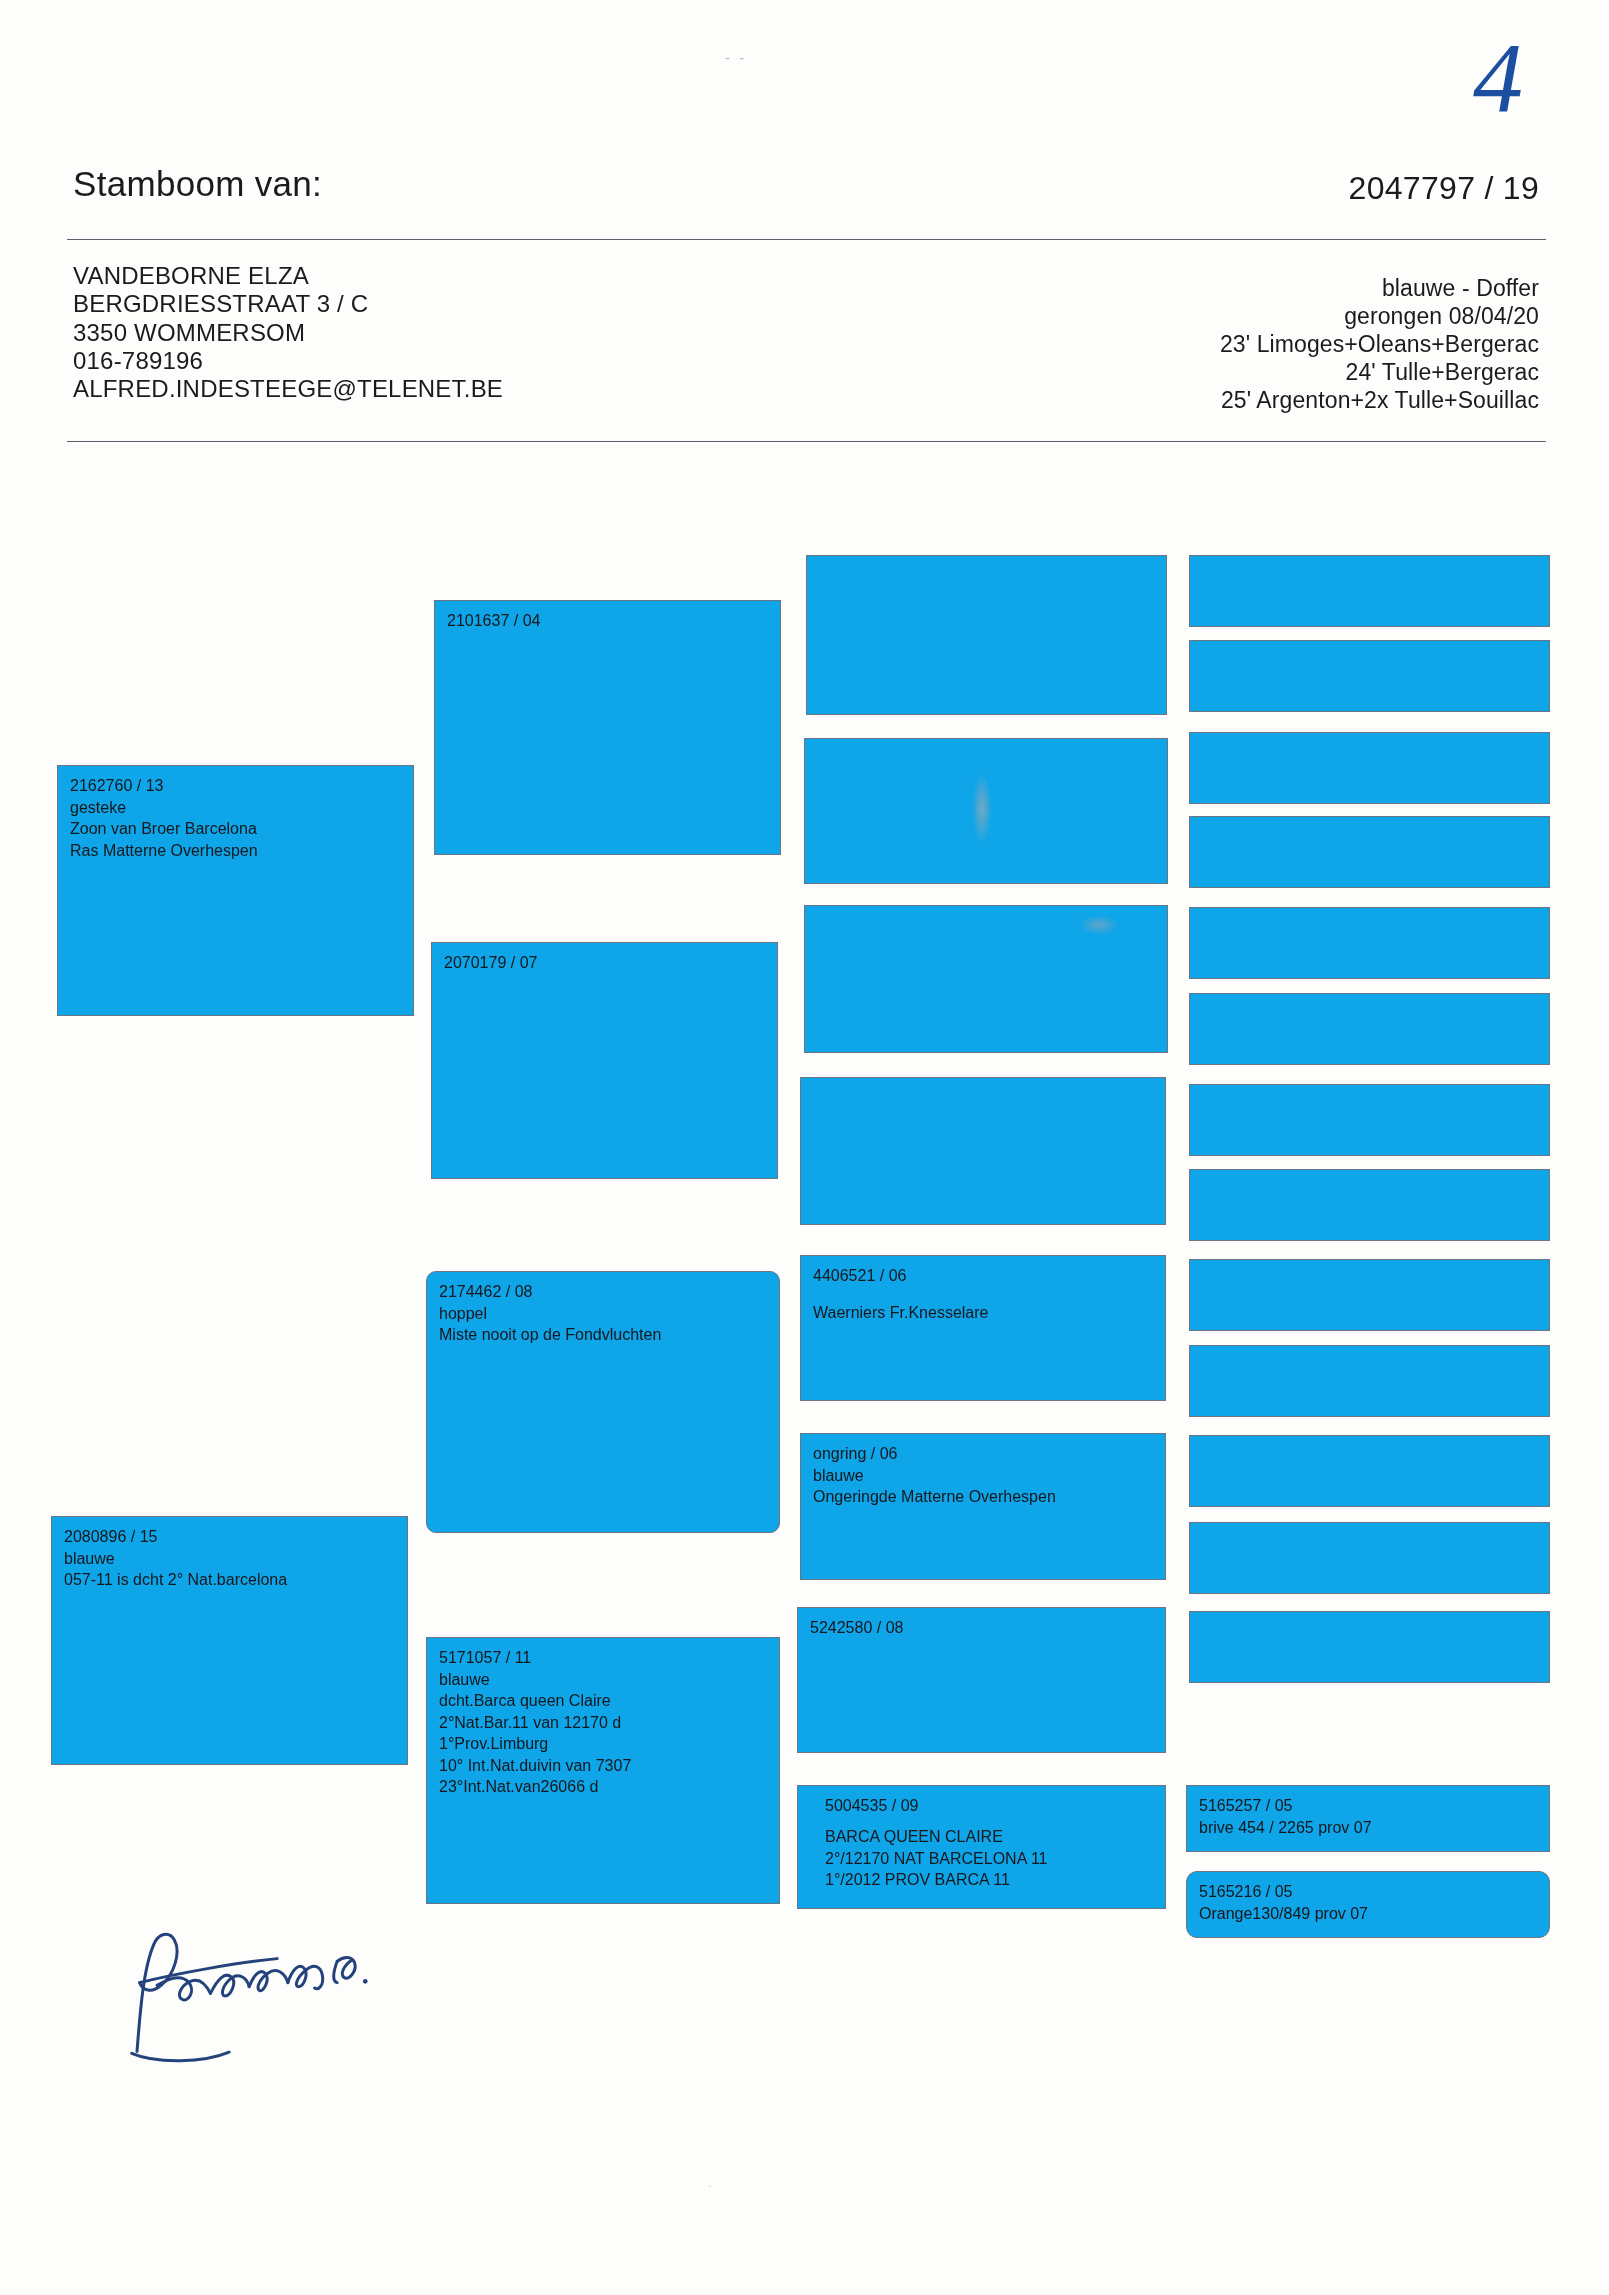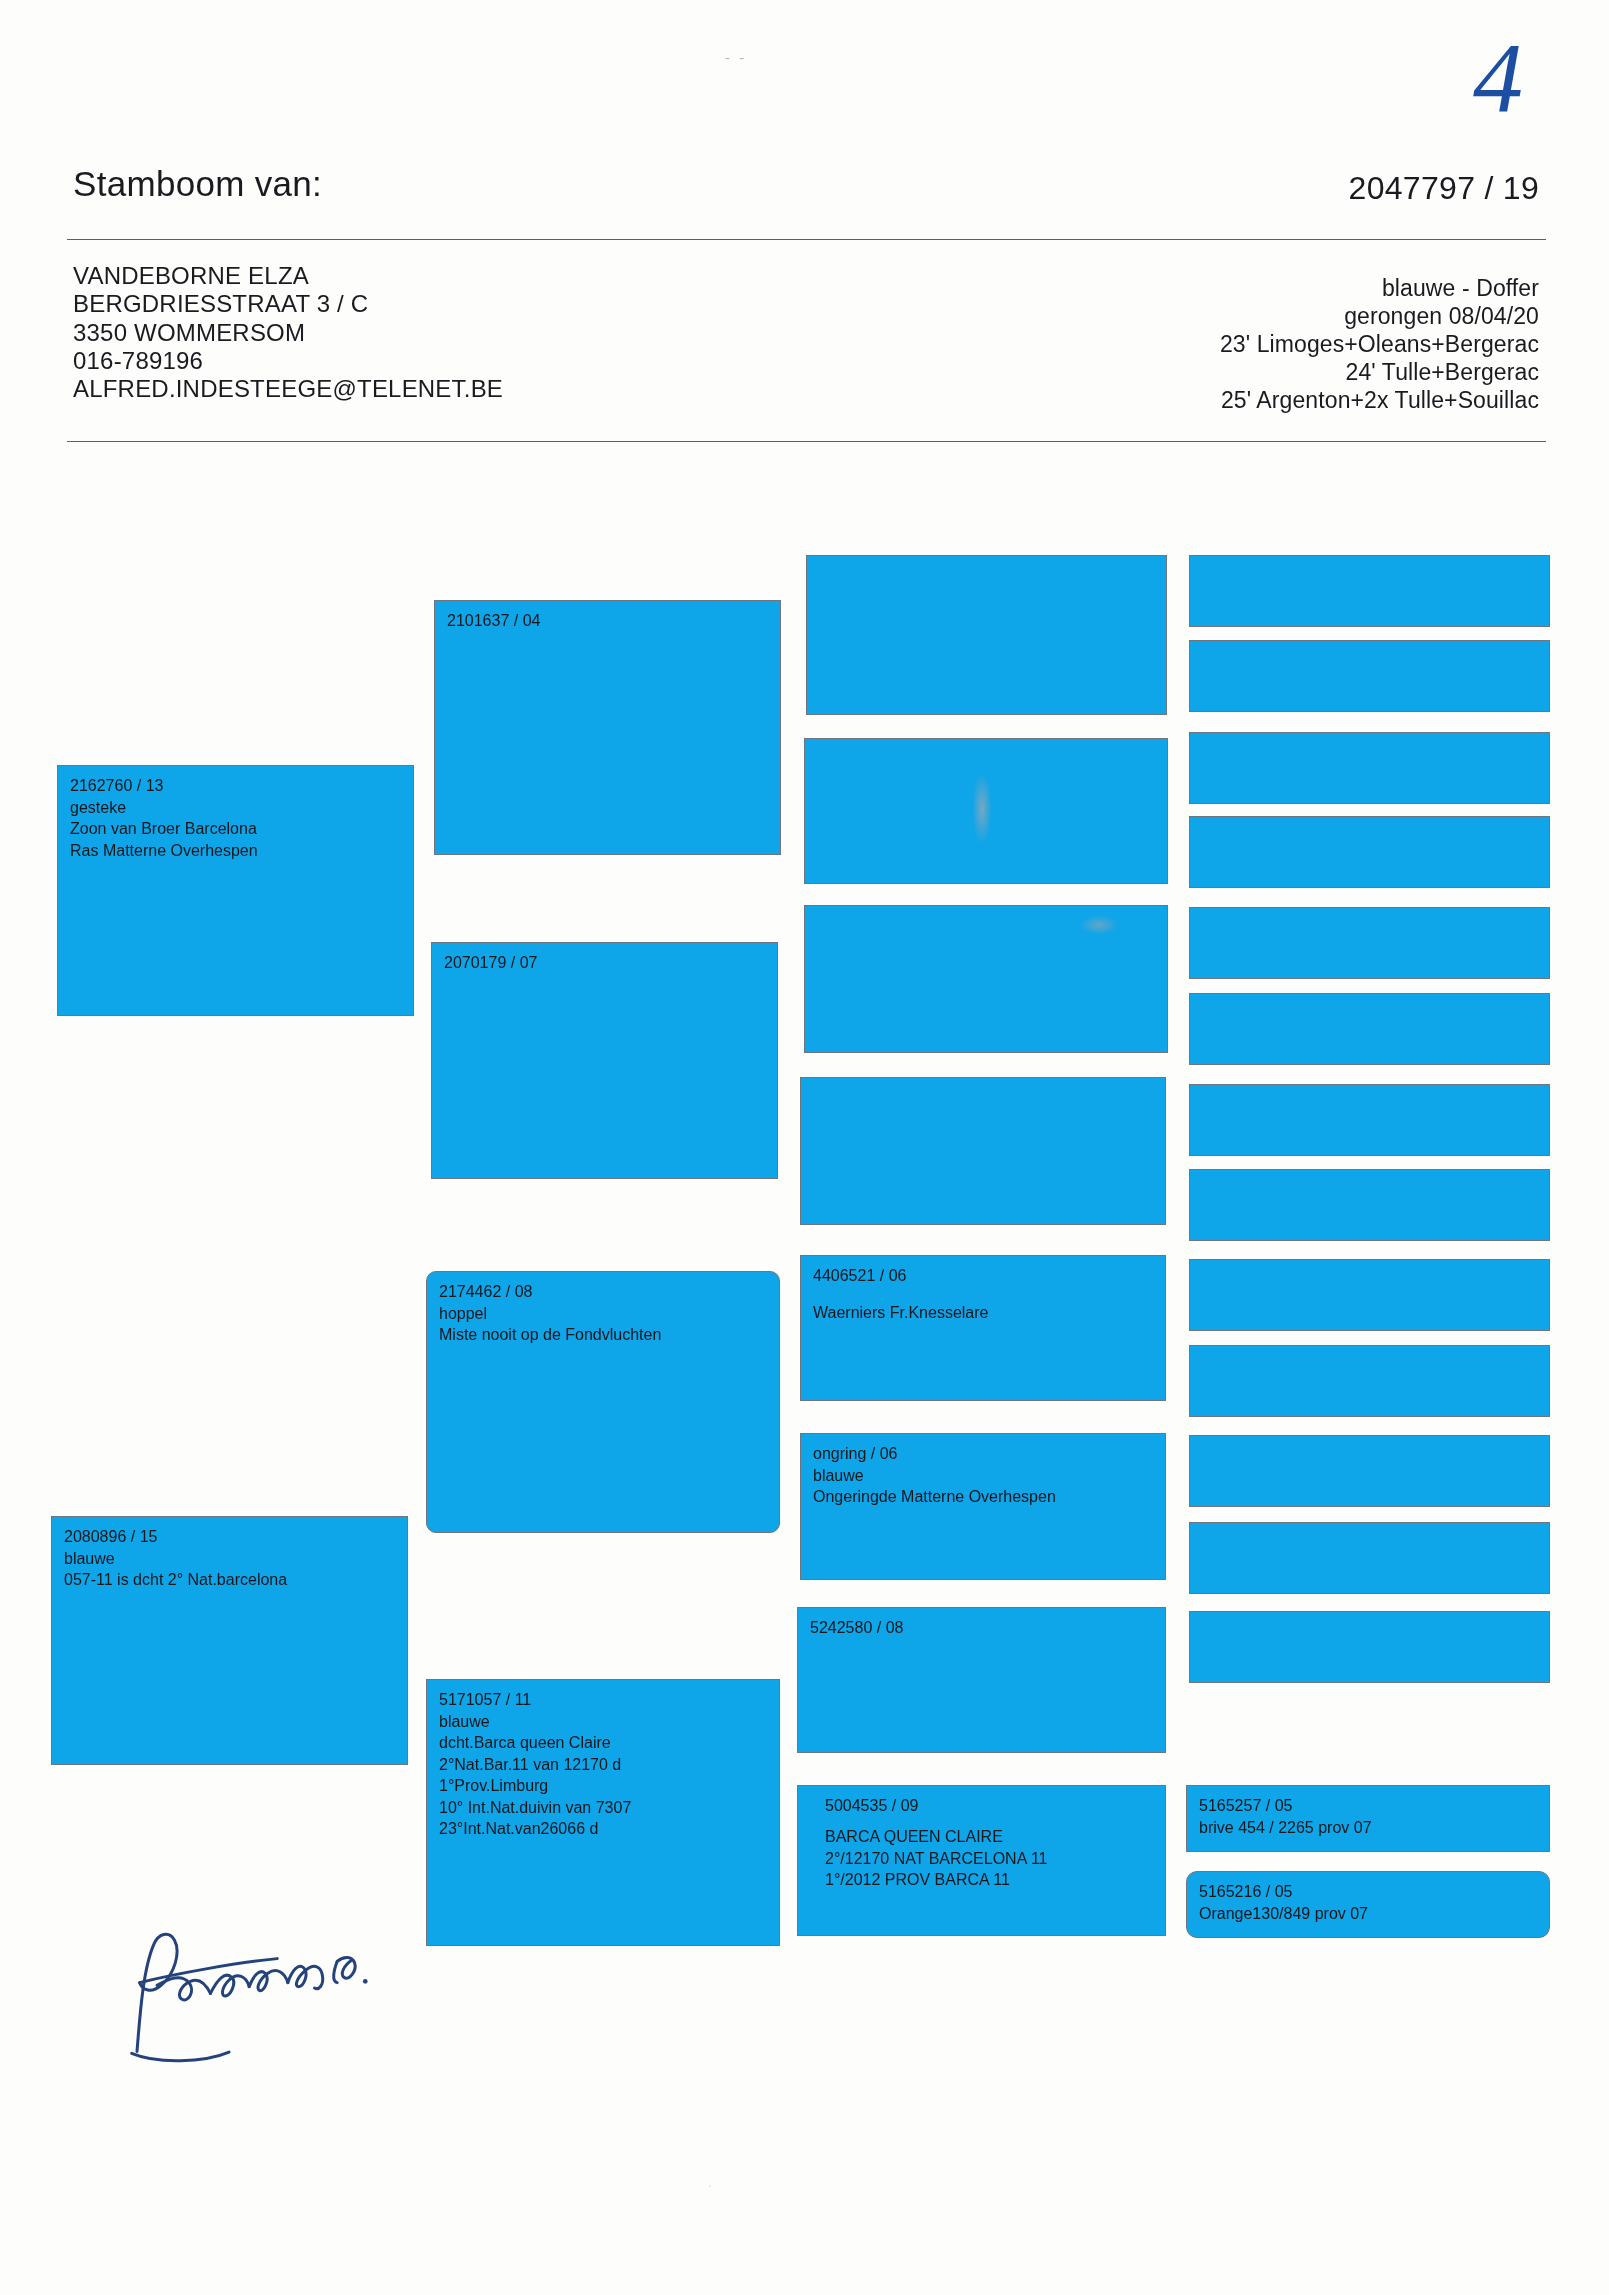--- a/index.html
+++ b/index.html
@@ -191,21 +191,21 @@
   <div class="box" style="left:431px; top:942px; width:347px; height:237px;">
     <div class="ln">2070179 / 07</div>
   </div>
 
   <div class="box" style="left:426px; top:1271px; width:354px; height:262px;border-radius:10px;">
     <div class="ln">2174462 / 08</div>
     <div class="ln">hoppel</div>
     <div class="ln">Miste nooit op de Fondvluchten</div>
   </div>
 
-  <div class="box" style="left:426px; top:1679px; width:354px; height:267px;padding-left:12px;">
+  <div class="box" style="left:426px; top:1637px; width:354px; height:267px;padding-left:12px;">
     <div class="ln">5171057 / 11</div>
     <div class="ln">blauwe</div>
     <div class="ln">dcht.Barca queen Claire</div>
     <div class="ln">2°Nat.Bar.11 van 12170 d</div>
     <div class="ln">1°Prov.Limburg</div>
     <div class="ln">10° Int.Nat.duivin van 7307</div>
     <div class="ln">23°Int.Nat.van26066 d</div>
   </div>
 
   <div class="box empty" style="left:806px; top:555px;  width:361px; height:160px;"></div>
@@ -222,21 +222,21 @@
   <div class="box" style="left:800px; top:1433px; width:366px; height:147px;">
     <div class="ln">ongring / 06</div>
     <div class="ln">blauwe</div>
     <div class="ln">Ongeringde Matterne Overhespen</div>
   </div>
 
   <div class="box" style="left:797px; top:1607px; width:369px; height:146px;">
     <div class="ln">5242580 / 08</div>
   </div>
 
-  <div class="box" style="left:797px; top:1785px; width:369px; height:151px;padding-left:27px;">
+  <div class="box" style="left:797px; top:1785px; width:369px; height:124px;padding-left:27px;">
     <div class="ln">5004535 / 09</div>
     <div class="ln" style="height:9.4px;"></div>
     <div class="ln">BARCA QUEEN CLAIRE</div>
     <div class="ln">2°/12170 NAT BARCELONA 11</div>
     <div class="ln">1°/2012 PROV BARCA 11</div>
   </div>
 
   <div class="box empty" style="left:1189px; top:555px;  width:361px; height:72px;"></div>
   <div class="box empty" style="left:1189px; top:640px;  width:361px; height:72px;"></div>
   <div class="box empty" style="left:1189px; top:732px; width:361px; height:72px;"></div>

